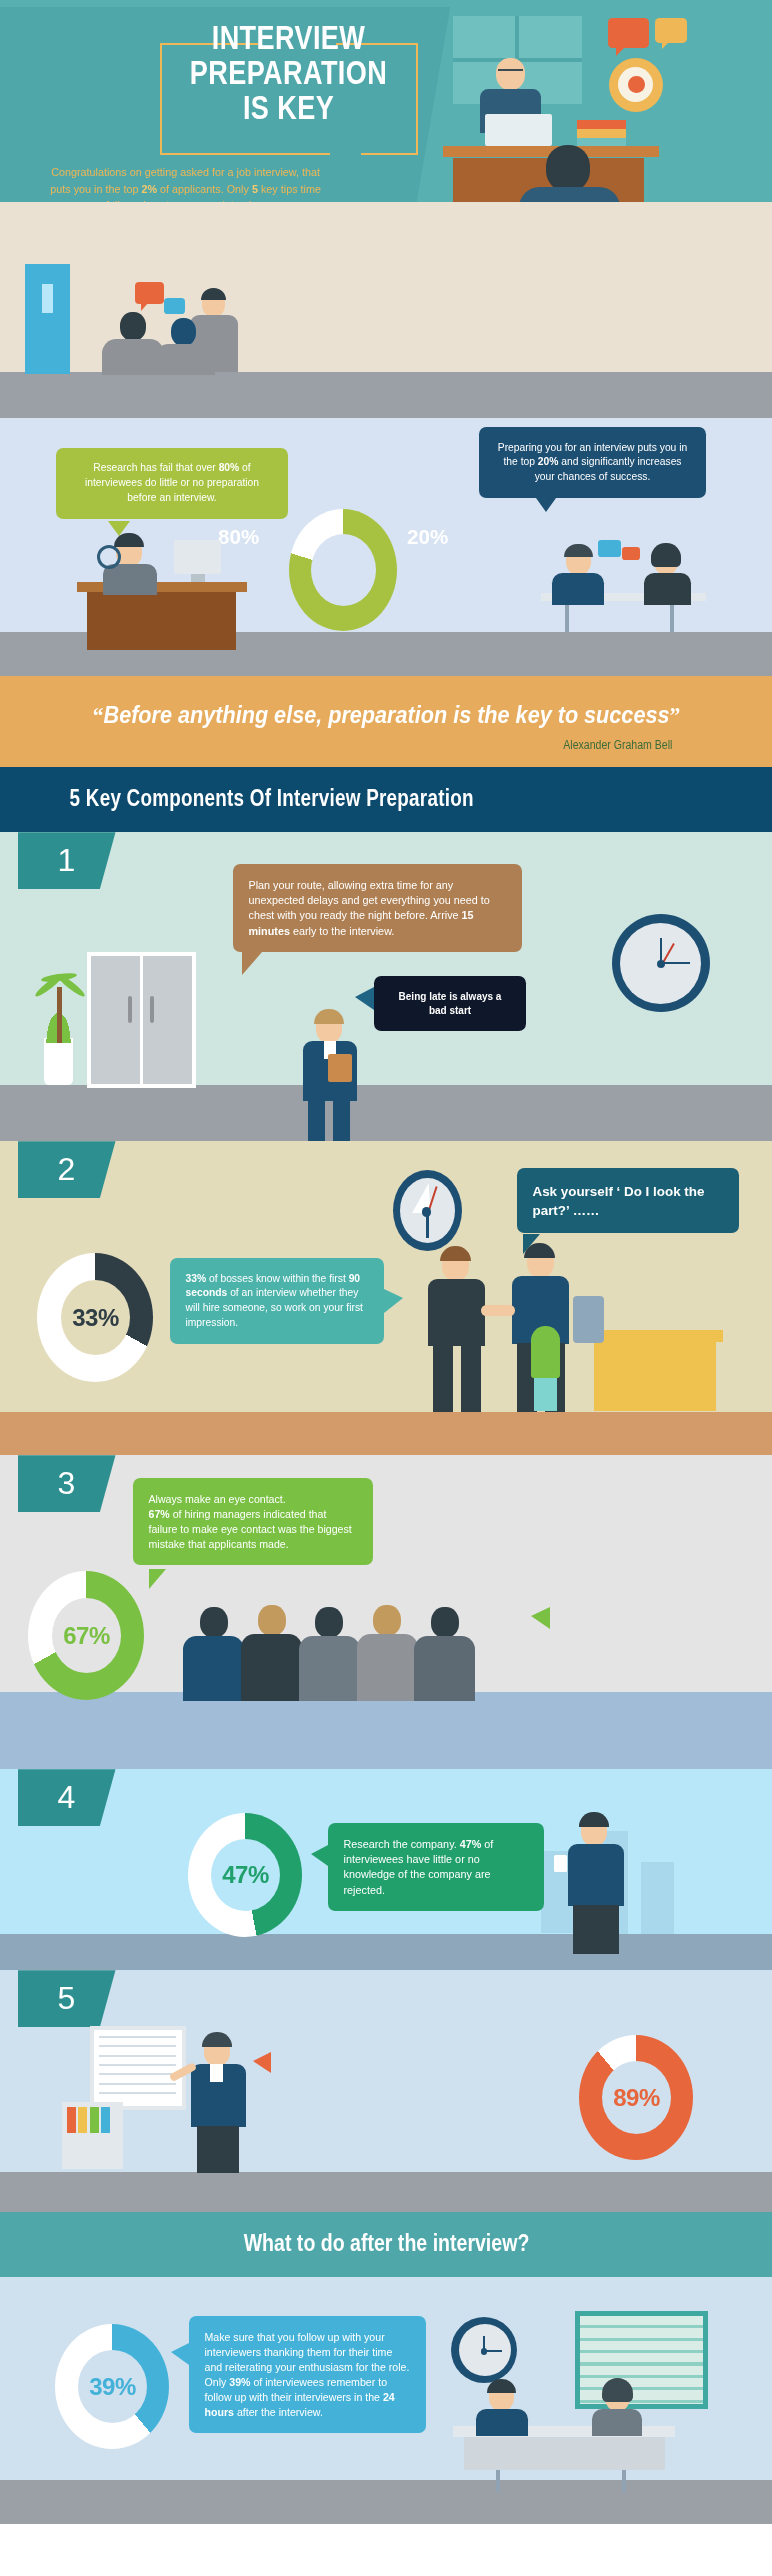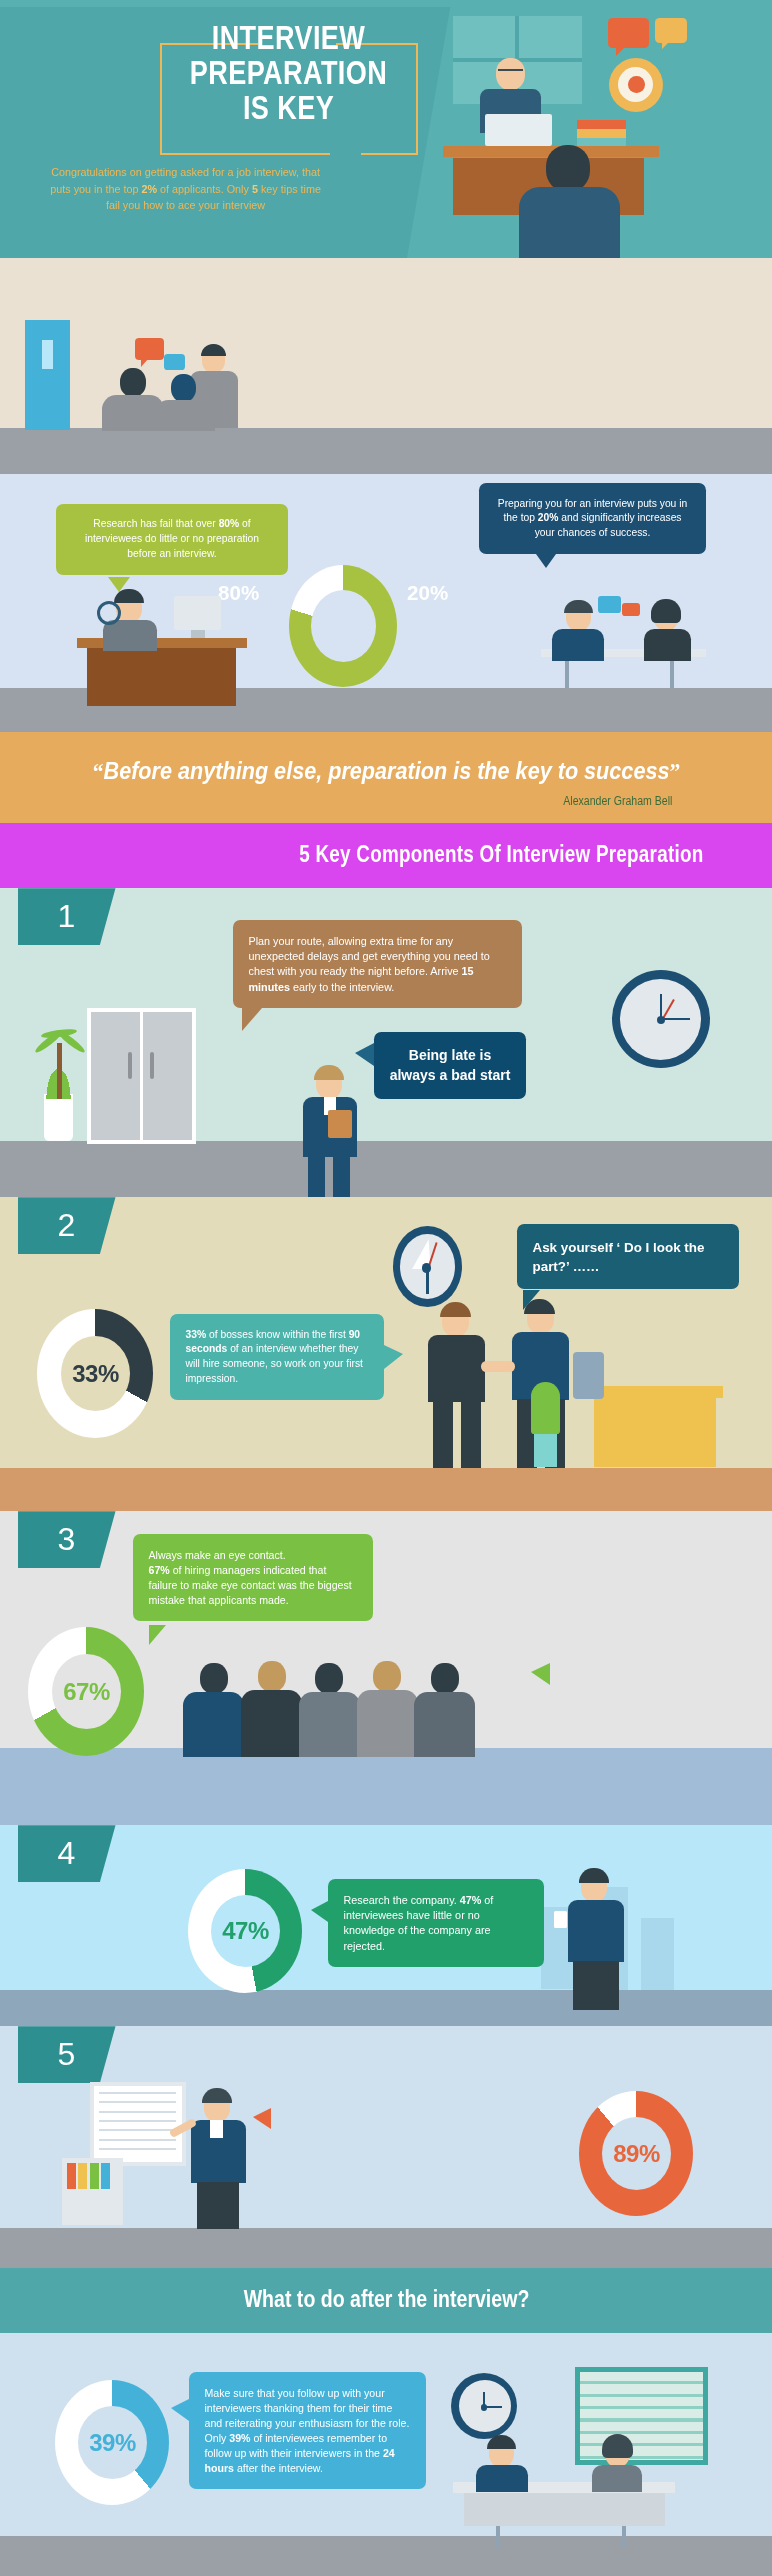--- a/index.html
+++ b/index.html
@@ -35,21 +35,21 @@
     color: #fff;
     font-size: 32px;
     font-weight: normal;
     display: flex; align-items: center; justify-content: center;
     background: #2d8f8f;
     clip-path: polygon(0 0, 100% 0, 84% 100%, 0% 100%);
   }
 
   
   .hero {
-    height: 258px;
+    height: 202px;
     background: #4fa7a9;
     position: relative;
   }
   .hero-deco { position:absolute; }
   .hero-title {
     position: absolute; left: 0; right: 0; top: 20.6px;
     text-align: center;
     color: #ffffff;
     font-weight: bold;
     font-size: 33px;
@@ -91,21 +91,21 @@
     font-size: 23px; line-height: 1.24; text-align: center;
     transform: scaleX(.94);
   }
   .quote-mark { font-family: "Liberation Serif", serif; font-style: normal; }
   .quote-author {
     text-align: right; color: #3c6b3a; font-size: 12px;
     margin-top: 7.2px; padding-right: 20.6px; transform: scaleX(.88);
   }
 
   .kicker {
-    background: #d946ef; padding: 17.5px 0 20.6px; text-align: right;
+    background: #0c4a6e; padding: 17.5px 0 20.6px; text-align: left;
   }
   .kicker h2 {
     color: #ffffff; font-size: 23px; font-weight: bold;
     transform: scaleX(.82); letter-spacing: 0.3px;
   }
 
   
   .step1 { height: 309px; background: #cfe6e0; position: relative; }
   .step1 .floor { position:absolute; left:0; right:0; bottom:0; height:56px; background:#9aa0a6; }
   .step2 { height: 314px; background: #e3dcba; position: relative; }
@@ -297,21 +297,21 @@
     <div class="rect" style="left:324px;top:209px;width:12.4px;height:17.5px;background:#ffffff;"></div>
     <div class="rect" style="left:328px;top:222px;width:24px;height:28px;background:#c98a4b;border-radius:2.1px;"></div>
     <div class="rect" style="left:308px;top:267px;width:16.5px;height:45px;background:#1d4f73;"></div>
     <div class="rect" style="left:333px;top:267px;width:16.5px;height:45px;background:#1d4f73;"></div>
 
     <div class="bubble" style="left:233px;top:32px;width:289px;font-size:10.8px;background:#ae7f53;">
       <span>Plan your route, allowing extra time for any unexpected delays and get everything you need to chest with you ready the night before. Arrive </span><b>15 minutes</b><span> early to the interview.</span>
     </div>
     <div class="tail" style="left:242px;top:120px;border-left:0 solid transparent;border-right:20.6px solid transparent;border-top:23px solid #ae7f53;"></div>
 
-    <div class="bubble" style="left:374px;top:144px;width:152px;font-size:14px;font-weight:bold;background:#0c4a6e;text-align:center;">
+    <div class="bubble" style="left:374px;top:144px;width:152px;font-size:10px;font-weight:bold;background:#0f172a;text-align:center;">
       <span>Being late is always a bad start</span>
     </div>
     <div class="tail" style="left:355px;top:155px;border-top:10.3px solid transparent;border-bottom:13.4px solid transparent;border-right:19.6px solid #1f6485;"></div>
   </section>
 
   <section class="step2 band">
     <div class="floor"></div>
 
     <div class="numtab" style="left:17.5px;top:0;width:98px;height:57px;">
       <span>2</span>

